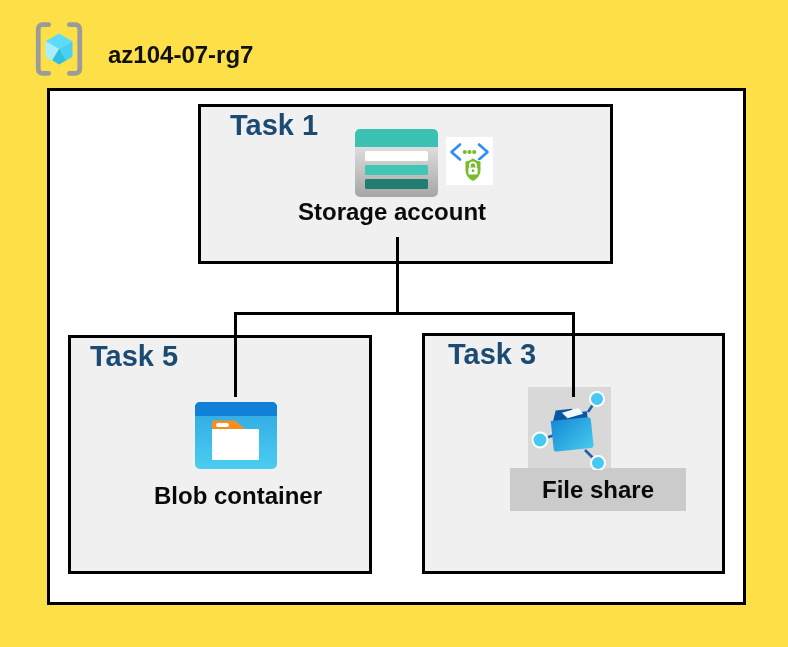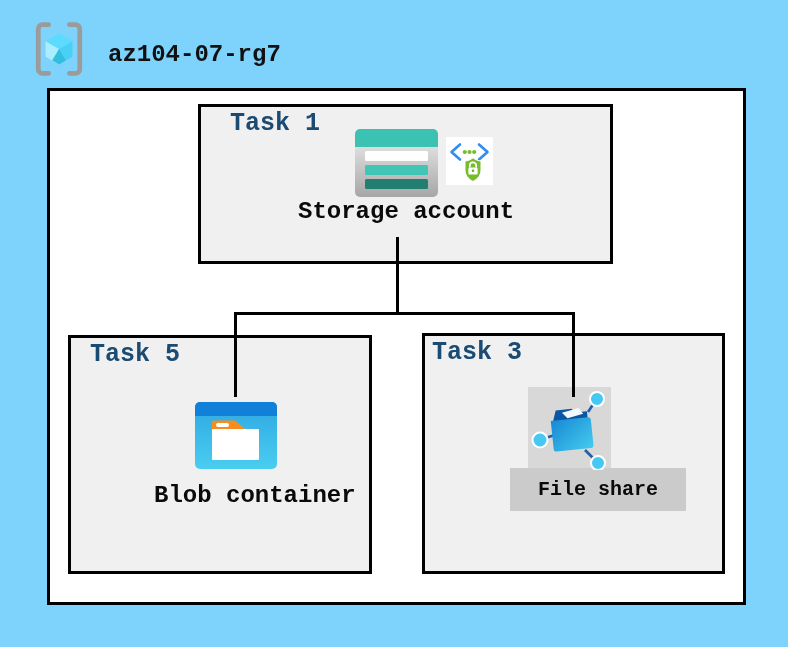--- a/index.html
+++ b/index.html
@@ -1,55 +1,55 @@
 <!DOCTYPE html>
 <html><head>
 <meta charset="utf-8">
 <style>
   html,body{margin:0;padding:0;background:#ffffff;}
   .canvas{
-    position:relative;width:788px;height:647px;background:#7dd3fc;
-    font-family:Liberation Mono, monospace;overflow:hidden;
+    position:relative;width:788px;height:647px;background:#fde047;
+    font-family:Liberation Sans, sans-serif;overflow:hidden;
   }
   .abs{position:absolute;}
   
   .rg-title{
     position:absolute;left:108px;top:41px;
     font-size:24px;font-weight:bold;color:#111111;letter-spacing:0px;
   }
   
   .outer-box{
     position:absolute;left:47px;top:88px;width:699px;height:517px;
     border:3px solid #000000;background:#ffffff;box-sizing:border-box;z-index:1;
   }
   .task-box{
     position:absolute;border:3px solid #000000;background:#F0F0F0;
     box-sizing:border-box;z-index:1;
   }
   .task-label{
-    position:absolute;font-size:25px;font-weight:bold;color:#1B4A73;
+    position:absolute;font-size:29px;font-weight:bold;color:#1B4A73;
     white-space:nowrap;
   }
   .res-label{
     position:absolute;font-size:24px;font-weight:bold;color:#0A0A0A;
     white-space:nowrap;z-index:4;
   }
   
   .line{position:absolute;background:#000000;z-index:3;}
   
   .icon{position:absolute;z-index:2;}
   .fs-bg{
     position:absolute;left:528px;top:387px;width:83px;height:83px;
     background:#D8D8D8;z-index:2;
   }
   .fs-band{
     position:absolute;left:510px;top:468px;width:176px;height:43px;
     background:#CBCBCB;z-index:2;display:flex;align-items:center;justify-content:center;
   }
-  .fs-band span{font-size:20px;font-weight:bold;color:#0A0A0A;}
+  .fs-band span{font-size:24px;font-weight:bold;color:#0A0A0A;}
 </style>
 </head>
 <body>
 
 <div class="canvas">
 
   <svg class="abs" style="left:34px;top:21px" width="50" height="56" viewBox="0 0 48 54">
     <path d="M14 3.5 H8 A4 4 0 0 0 4 7.5 V46.5 A4 4 0 0 0 8 50.5 H14" fill="none" stroke="#9B9B9B" stroke-width="4.6" stroke-linecap="round"></path>
     <path d="M34 3.5 H40 A4 4 0 0 1 44 7.5 V46.5 A4 4 0 0 1 40 50.5 H34" fill="none" stroke="#9B9B9B" stroke-width="4.6" stroke-linecap="round"></path>
     <polygon points="24,12 37,19.5 24,27 11,19.5" fill="#5CDBFF"></polygon>
@@ -112,21 +112,21 @@
     <rect x="0" y="0" width="82" height="67" rx="5" fill="url(#gBlob)"></rect>
     <path d="M5 0 h72 a5 5 0 0 1 5 5 v9 H0 V5 a5 5 0 0 1 5-5 z" fill="#1080D9"></path>
     <path d="M17 27 v-6.5 a2 2 0 0 1 2 -2 h21 l10 8.5 z" fill="#F78D1E"></path>
     <rect x="21" y="21" width="13" height="4" rx="2" fill="#FFFFFF"></rect>
     <rect x="17" y="27" width="47" height="31" rx="1" fill="#FFFFFF"></rect>
   </svg>
 
   <div class="res-label" style="left:154px;top:482px;width:200px;">Blob container</div>
 
   <div class="task-box" style="left:422px;top:333px;width:303px;height:241px;"></div>
-  <div class="task-label" style="left:432px;top:338px;z-index:2">Task 3</div>
+  <div class="task-label" style="left:448px;top:338px;z-index:2">Task 3</div>
 
   <div class="fs-bg"></div>
   <svg class="icon" style="left:528px;top:387px;z-index:3" width="83" height="83" viewBox="0 0 83 83">
     <defs>
       <linearGradient id="gFold" x1="0" y1="0" x2="1" y2="1">
         <stop offset="0" stop-color="#1789D4"></stop>
           <stop offset="1" stop-color="#44CBEE"></stop>
       </linearGradient>
     </defs>
     <line x1="60" y1="25" x2="68" y2="13" stroke="#2060A8" stroke-width="2.6"></line>

